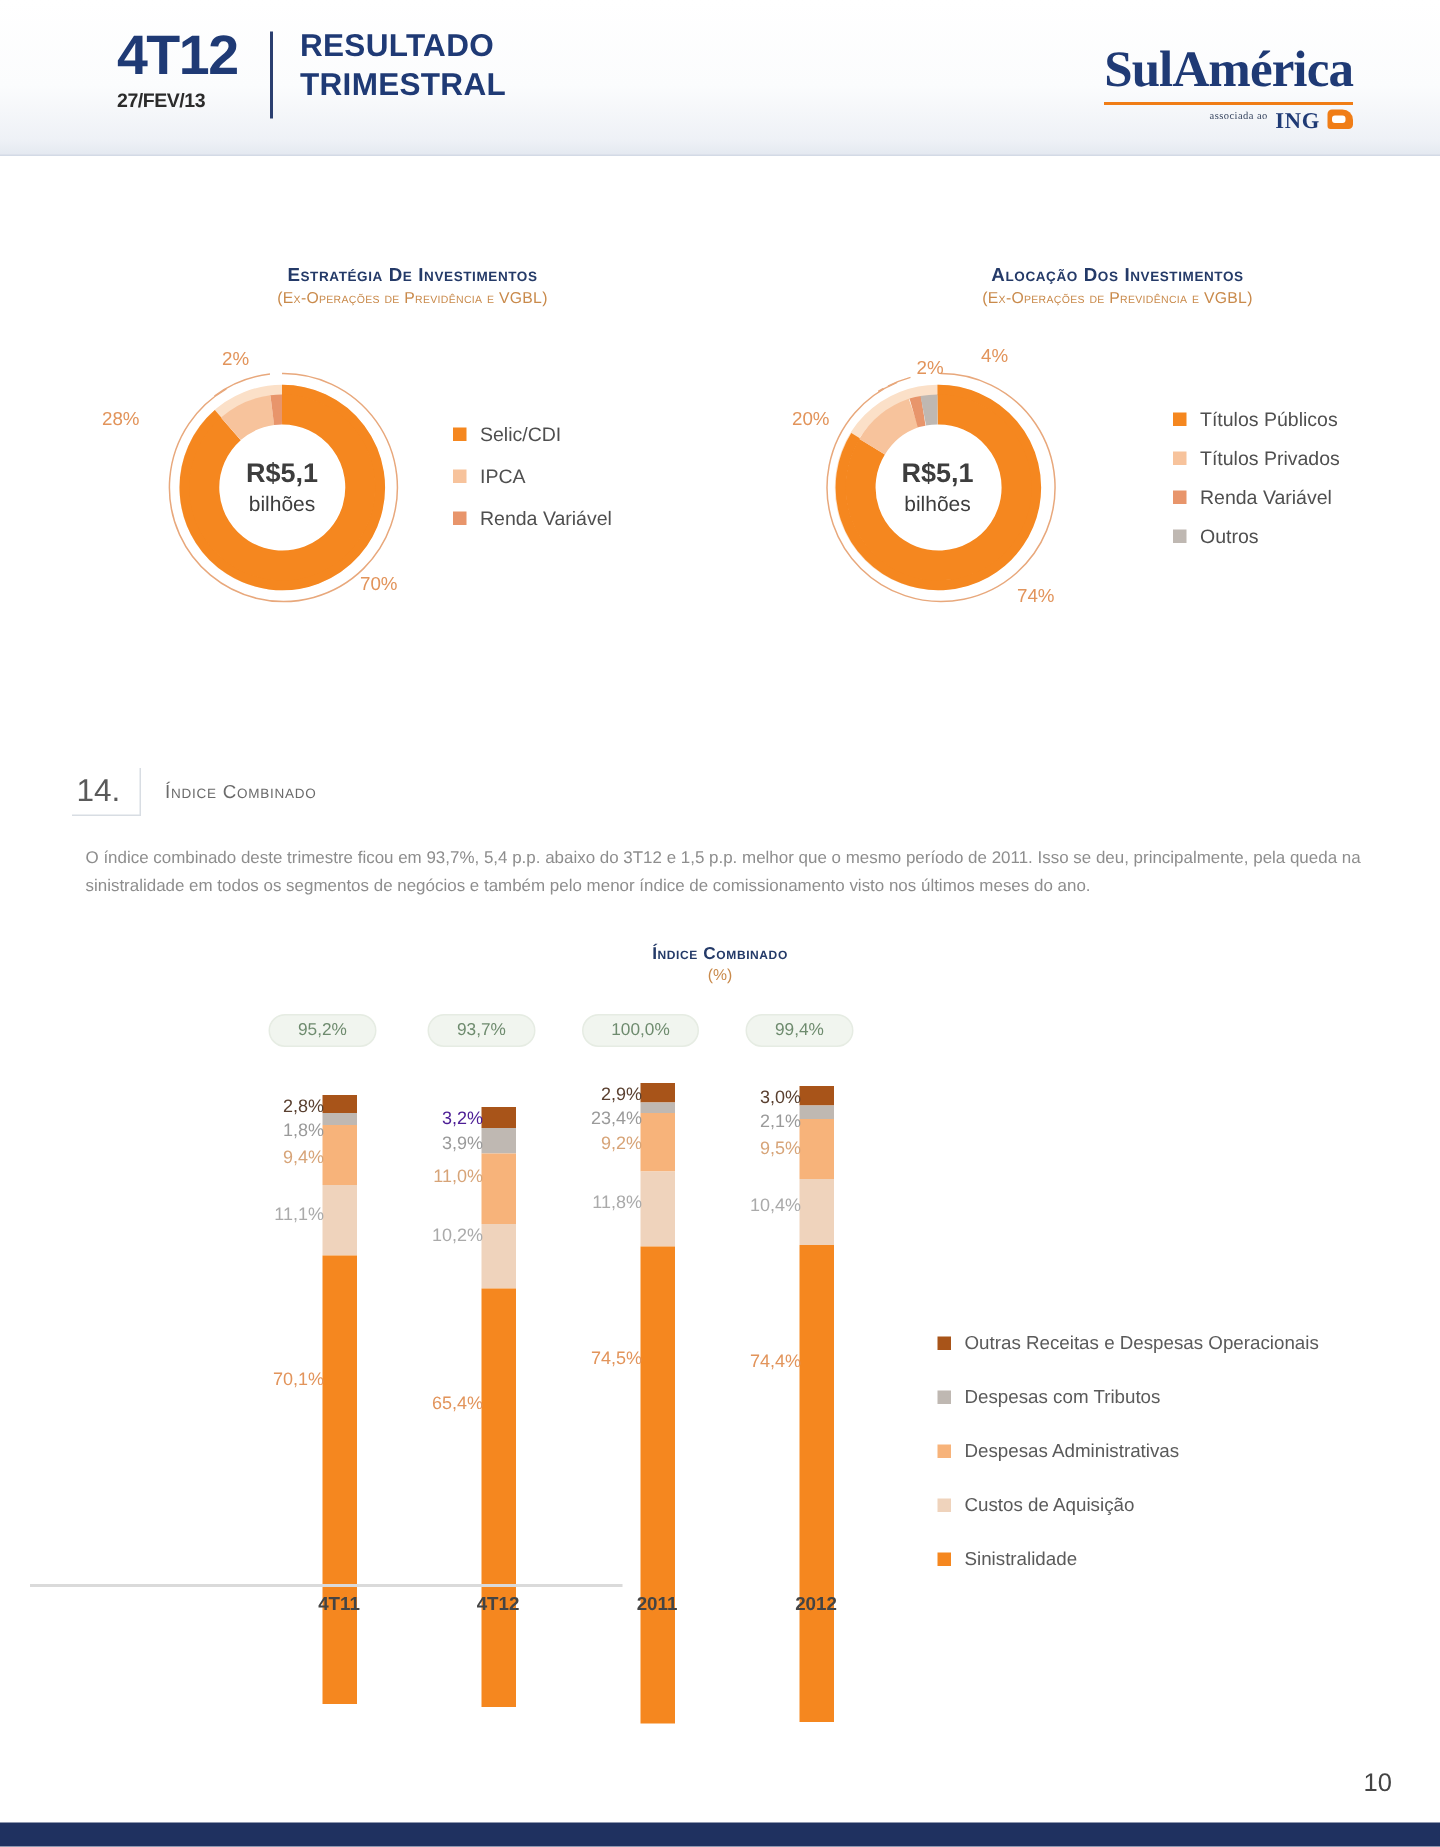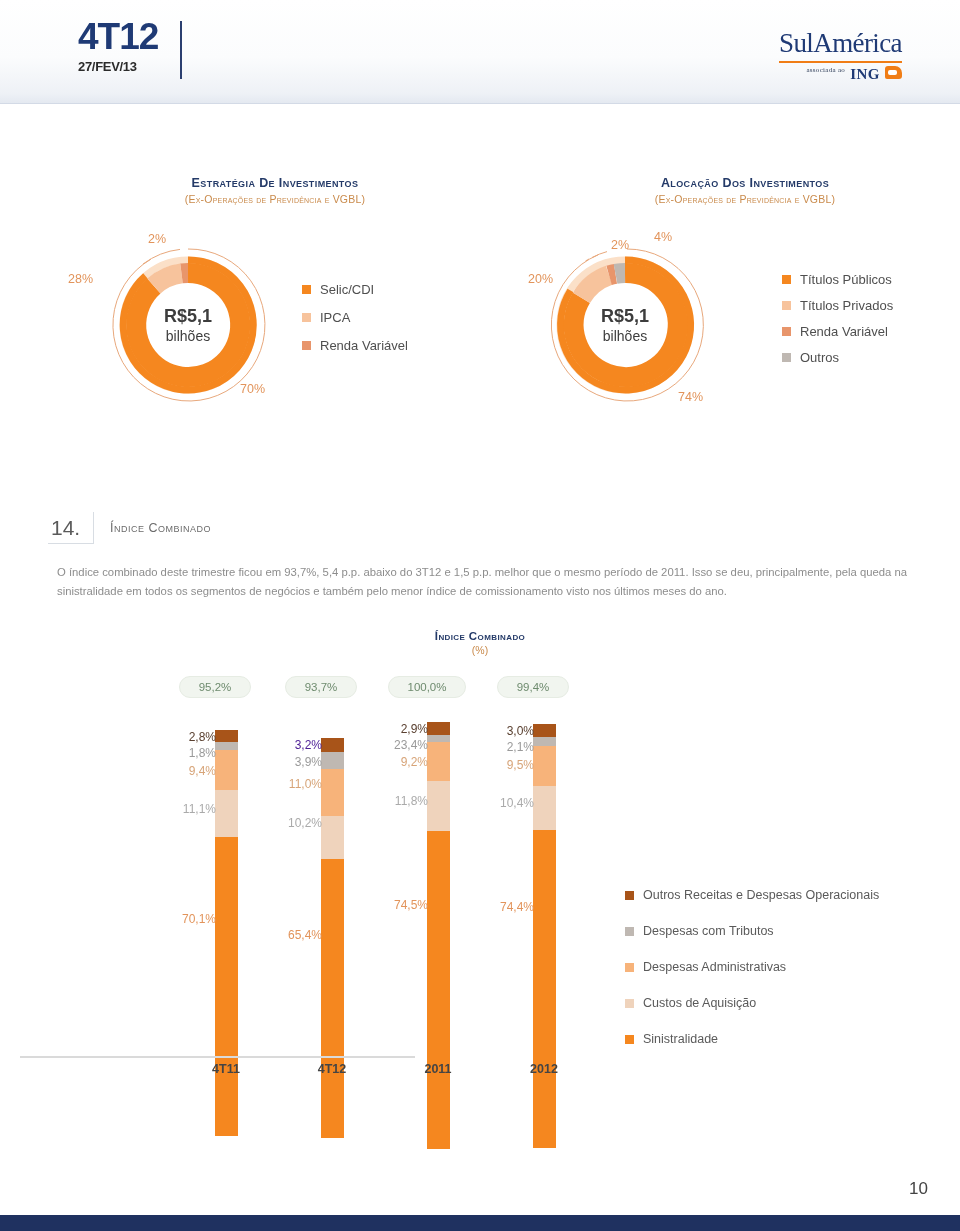--- a/index.html
+++ b/index.html
@@ -21,21 +21,21 @@
   .hdr-quarter { width: 98px; }
   .hdr-q-big {
     font-size: 37px; font-weight: bold; color: #1f3a75; letter-spacing: -1px;
     line-height: 38px; font-family: "Liberation Sans", sans-serif;
   }
   .hdr-q-date { font-size: 13px; font-weight: bold; color:#2b2b2b; margin-top:3px; letter-spacing:-0.3px;}
   .hdr-div { width:2px; background:#2b3f70; height:58px; margin:3px 18px 0 4px; }
   .hdr-title { font-size:21px; font-weight:bold; color:#1f3a75; line-height:26px; letter-spacing:0.2px; }
 
   .logo { position:absolute; right:58px; top:28px; text-align:right; }
-  .logo-name { font-size:27px; font-weight:normal; color:#1f3a75; letter-spacing:-0.6px; font-family:"Liberation Serif", serif;}
+  .logo-name { font-size:34px; font-weight:bold; color:#1f3a75; letter-spacing:-0.6px; font-family:"Liberation Serif", serif;}
   .logo-rule { height:2px; background:#f07d16; margin:2px 0 3px 0; }
   .logo-sub { display:flex; align-items:flex-start; justify-content:flex-end; gap:5px; }
   .logo-assoc { font-size:7px; color:#33415c; letter-spacing:0.3px; font-family:"Liberation Serif", serif;}
   .logo-ing { font-size:15px; font-weight:bold; color:#1f3a75; font-family:"Liberation Serif", serif; letter-spacing:0.5px;}
   .logo-lion { width:17px; height:13px; background:#f07d16; border-radius:3px 7px 3px 2px; display:inline-block; position:relative;}
   .logo-lion:after{content:"";position:absolute;left:3px;top:4px;width:9px;height:5px;background:#fff;border-radius:2px;}
 
   
   .sec-title { text-align:center; }
   .sec-title .t1 {
@@ -101,20 +101,24 @@
 </head>
 <body>
 
 <div class="header">
   <div class="hdr-inner">
     <div class="hdr-quarter">
       <div class="hdr-q-big">4T12</div>
       <div class="hdr-q-date">27/FEV/13</div>
     </div>
     <div class="hdr-div"></div>
+    <div>
+      <div class="hdr-title">RESULTADO</div>
+      <div class="hdr-title">TRIMESTRAL</div>
+    </div>
   </div>
 
   <div class="logo">
     <div class="logo-name">SulAmérica</div>
     <div class="logo-rule"></div>
     <div class="logo-sub">
       <span class="logo-assoc">associada ao</span>
       <span class="logo-ing">ING</span>
       <span class="logo-lion"></span>
     </div>
@@ -301,21 +305,21 @@
 
 <div class="axis-line"></div>
 <div class="axis-cat" style="left:180px;">4T11</div>
 <div class="axis-cat" style="left:286px;">4T12</div>
 <div class="axis-cat" style="left:392px;">2011</div>
 <div class="axis-cat" style="left:498px;">2012</div>
 
 <div class="bc-legend">
   <div class="legend-row">
     <span class="legend-sw" style="background:#A85419;"></span>
-    <span class="legend-tx">Outros Receitas e Despesas Operacionais</span>
+    <span class="legend-tx">Outras Receitas e Despesas Operacionais</span>
   </div>
   <div class="legend-row">
     <span class="legend-sw" style="background:#BFB8B2;"></span>
     <span class="legend-tx">Despesas com Tributos</span>
   </div>
   <div class="legend-row">
     <span class="legend-sw" style="background:#F7B37A;"></span>
     <span class="legend-tx">Despesas Administrativas</span>
   </div>
   <div class="legend-row">

